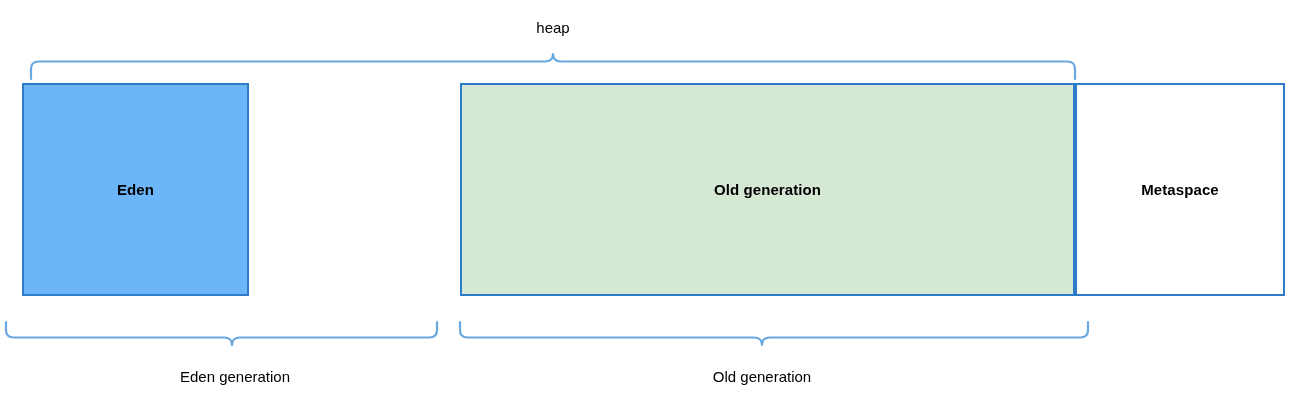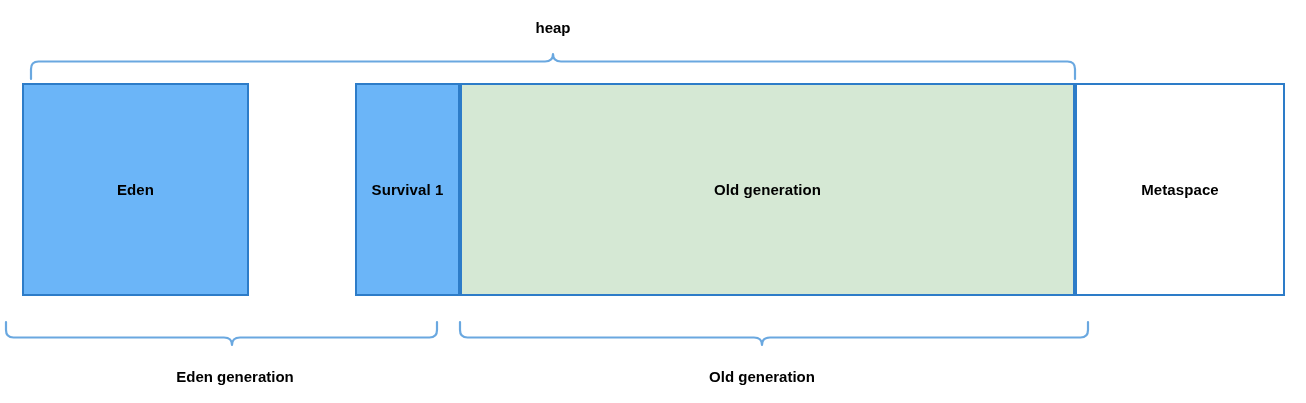--- a/index.html
+++ b/index.html
@@ -59,21 +59,21 @@
     top: 0;
     width: 1306px;
     height: 403px;
     pointer-events: none;
   }
 
   
   .brace-label {
     position: absolute;
     font-size: 15px;
-    font-weight: bold;
+    font-weight: normal;
     color: #000000;
     white-space: nowrap;
     line-height: 1;
     text-align: center;
     transform: translateX(-50%);
   }
   #heap-label      { top: 20px;  left: 553px; }
   #young-gen-label { top: 369px; left: 235px; }
   #old-gen-label   { top: 369px; left: 762px; }
 </style>
@@ -82,23 +82,20 @@
 
 <div id="diagram-root">
 
   <div class="memory-row">
 
     <div class="region" style="left:0px; width:227px; background:#6BB5F8;">
       <span class="region-label">Eden</span>
     </div>
 
 
-    <div class="region" style="left:333px; width:105px; background:#6BB5F8;">
-      <span class="region-label">Survival 1</span>
-    </div>
 
     <div class="region" style="left:438px; width:615px; background:#D5E8D4;">
       <span class="region-label">Old generation</span>
     </div>
 
     <div class="region" style="left:1053px; width:210px; background:#FFFFFF;justify-content:center;">
       <span class="region-label">Metaspace</span>
     </div>
 
   </div>

